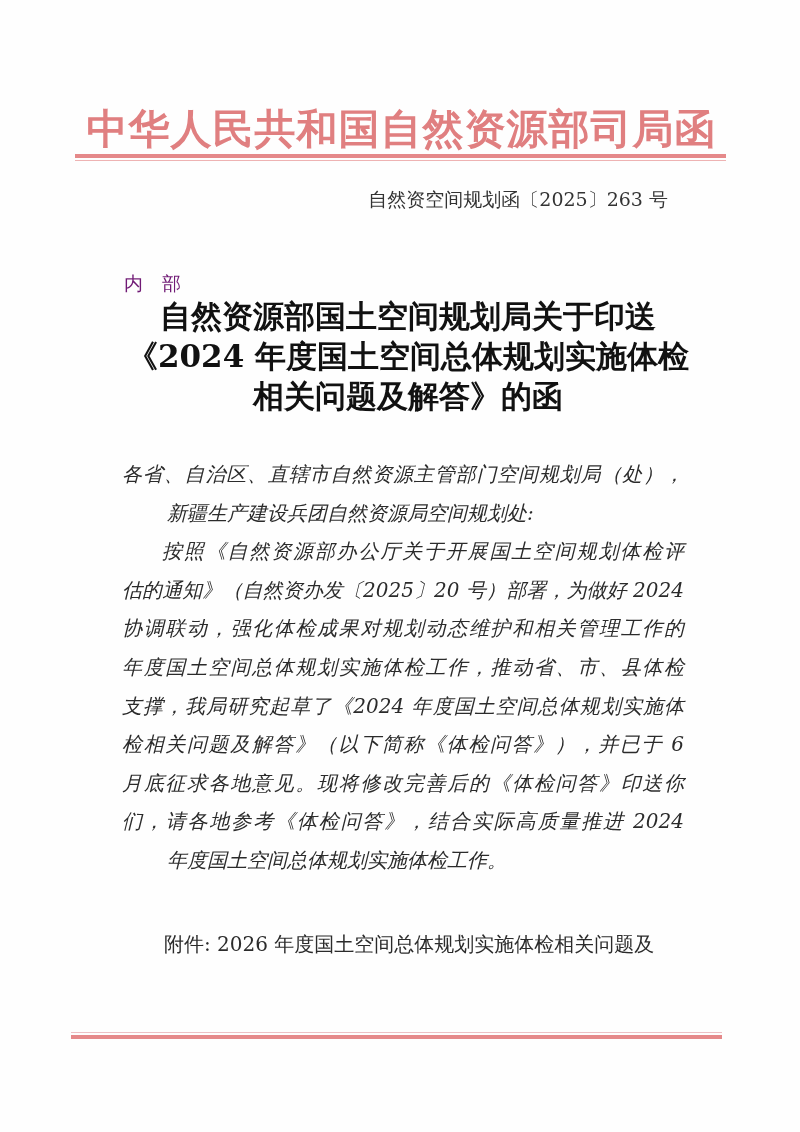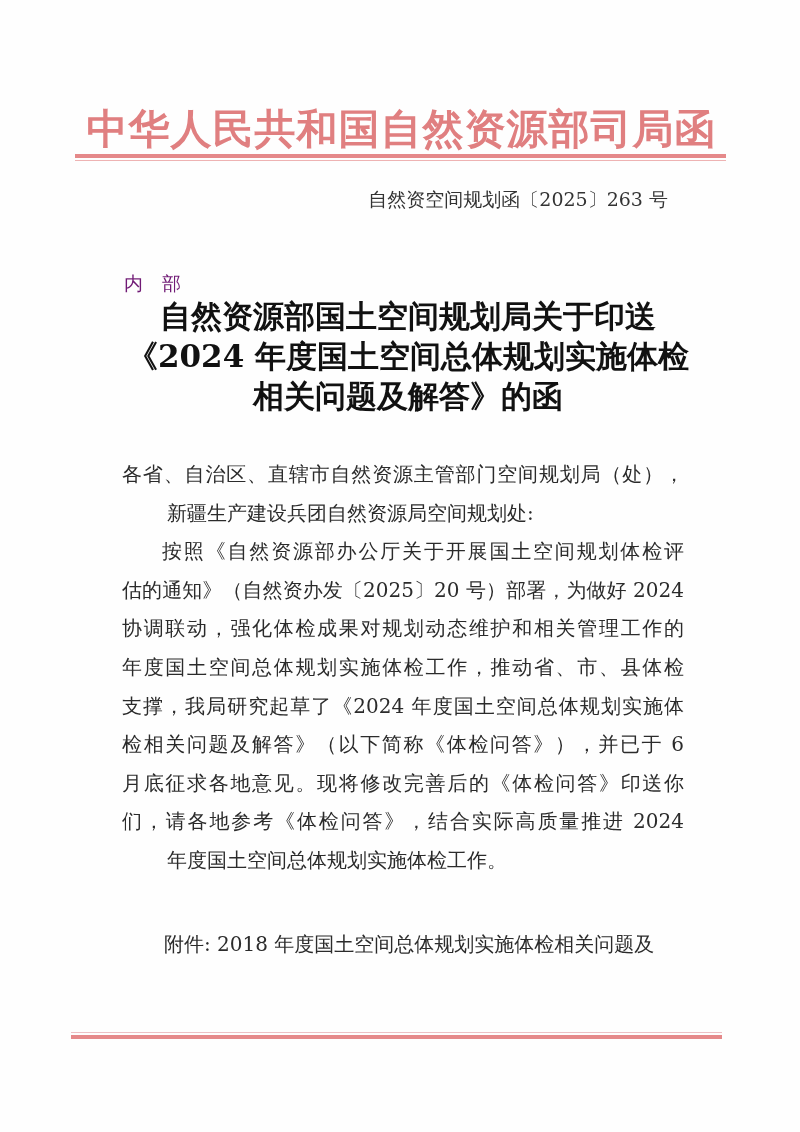--- a/index.html
+++ b/index.html
@@ -94,20 +94,21 @@
       width: 562px;
       font-size: 20px;
       line-height: 38.6px;
       color: #2b2b2b;
     }
     .body-text .line {
       white-space: nowrap;
       text-align: justify;
       text-align-last: justify;
       height: 38.6px;
+      font-style: italic;
     }
     .body-text .line.last { text-align-last: left; margin-left: 45px; }
     .body-text .indent { padding-left: 40px; }
 
     .attachment {
       position: absolute;
       left: 164px;
       top: 925px;
       font-size: 20px;
       line-height: 38.6px;
@@ -160,19 +161,19 @@
     <div class="line">协调联动，强化体检成果对规划动态维护和相关管理工作的</div>
     <div class="line">年度国土空间总体规划实施体检工作，推动省、市、县体检</div>
     <div class="line">支撑，我局研究起草了《2024 年度国土空间总体规划实施体</div>
     <div class="line">检相关问题及解答》（以下简称《体检问答》），并已于 6</div>
     <div class="line">月底征求各地意见。现将修改完善后的《体检问答》印送你</div>
     <div class="line">们，请各地参考《体检问答》，结合实际高质量推进 2024</div>
     <div class="line last">年度国土空间总体规划实施体检工作。</div>
   </div>
 
   <div class="attachment">
-    <div class="row">附件: 2018 年度国土空间总体规划实施体检相关问题及</div>
+    <div class="row">附件: 2026 年度国土空间总体规划实施体检相关问题及</div>
   </div>
 
   <div class="rule rule-bot-thin"></div>
   <div class="rule rule-bot-thick"></div>
 
 </div>
 
 </body></html>

